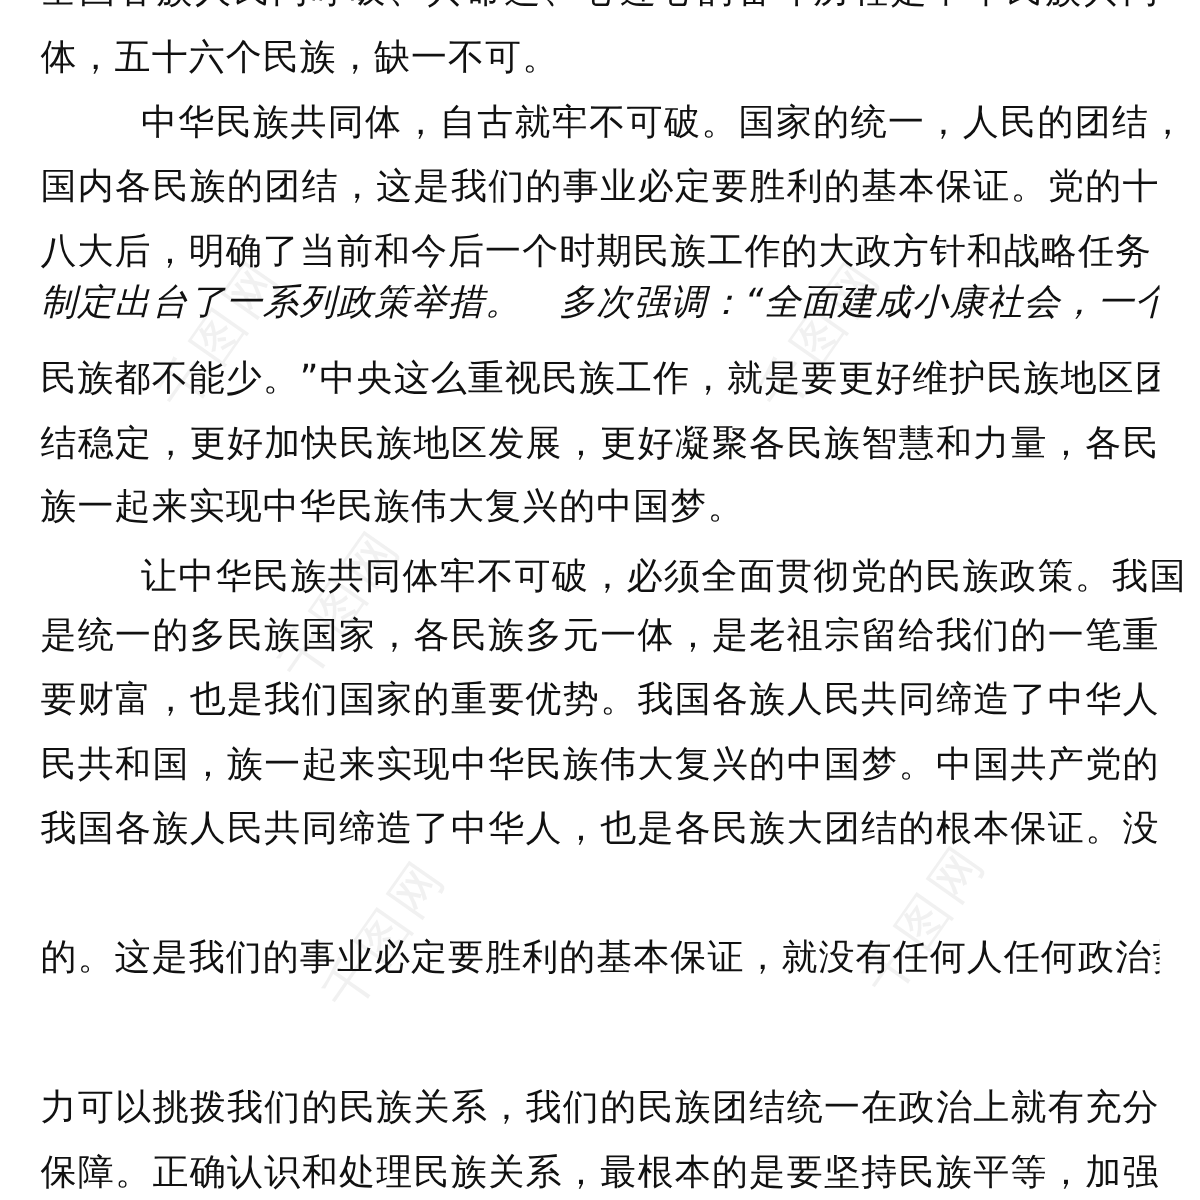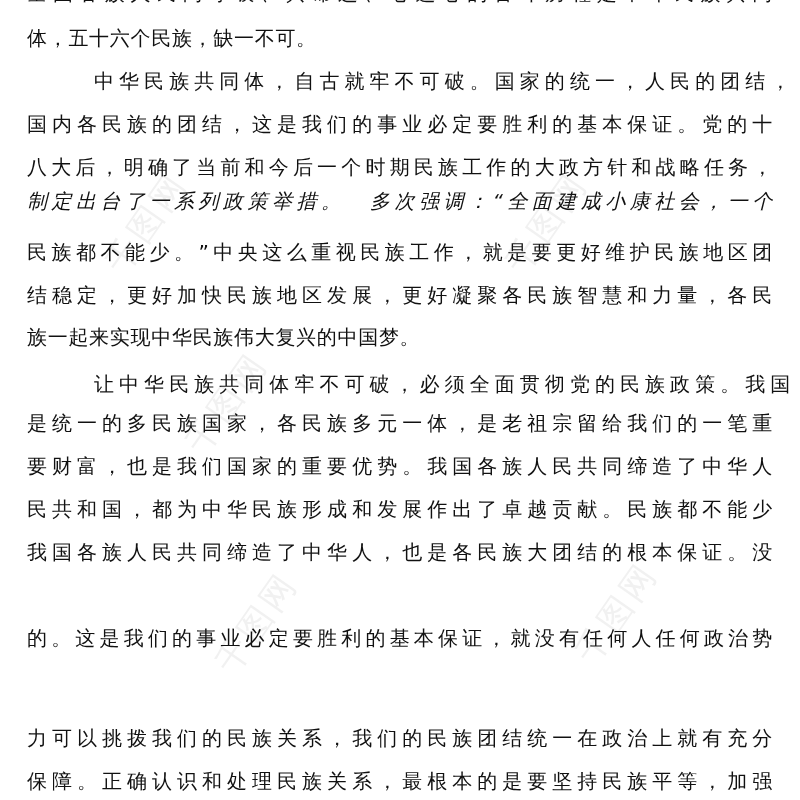--- a/index.html
+++ b/index.html
@@ -21,21 +21,21 @@
       top: 0;
       width: 800px;
       height: 800px;
       overflow: hidden;
     }
     .line {
       position: absolute;
       left: 27px;
       width: 746px;
       height: 30px;
-      font-size: 20px;
+      font-size: 24px;
       line-height: 30px;
       letter-spacing: 0.7px;
       white-space: nowrap;
       text-align: justify;
       text-align-last: justify;
       overflow: hidden;
     }
     .line.last {
       text-align-last: left;
     }
@@ -68,18 +68,18 @@
     <div class="line indent" style="top: 66px;">中华民族共同体，自古就牢不可破。国家的统一，人民的团结，</div>
     <div class="line" style="top: 109px;">国内各民族的团结，这是我们的事业必定要胜利的基本保证。党的十</div>
     <div class="line" style="top: 152px;">八大后，明确了当前和今后一个时期民族工作的大政方针和战略任务，</div>
     <div class="line" style="top: 186px; font-style: italic;">制定出台了一系列政策举措。　多次强调：“全面建成小康社会，一个</div>
     <div class="line" style="top: 237px;">民族都不能少。”中央这么重视民族工作，就是要更好维护民族地区团</div>
     <div class="line" style="top: 280px;">结稳定，更好加快民族地区发展，更好凝聚各民族智慧和力量，各民</div>
     <div class="line last" style="top: 322px;">族一起来实现中华民族伟大复兴的中国梦。</div>
     <div class="line indent" style="top: 369px;">让中华民族共同体牢不可破，必须全面贯彻党的民族政策。我国</div>
     <div class="line" style="top: 408px;">是统一的多民族国家，各民族多元一体，是老祖宗留给我们的一笔重</div>
     <div class="line" style="top: 451px;">要财富，也是我们国家的重要优势。我国各族人民共同缔造了中华人</div>
-    <div class="line" style="top: 494px;">民共和国，都为中华民族形成和发展作出了卓越贡献。民族都不能少</div>
+    <div class="line" style="top: 494px;">民共和国，族一起来实现中华民族伟大复兴的中国梦。中国共产党的</div>
     <div class="line" style="top: 537px;">我国各族人民共同缔造了中华人，也是各民族大团结的根本保证。没</div>
     <div class="line" style="top: 623px;">的。这是我们的事业必定要胜利的基本保证，就没有任何人任何政治势</div>
     <div class="line" style="top: 723px;">力可以挑拨我们的民族关系，我们的民族团结统一在政治上就有充分</div>
     <div class="line" style="top: 766px;">保障。正确认识和处理民族关系，最根本的是要坚持民族平等，加强</div>
   </div>
 
 </body></html>

